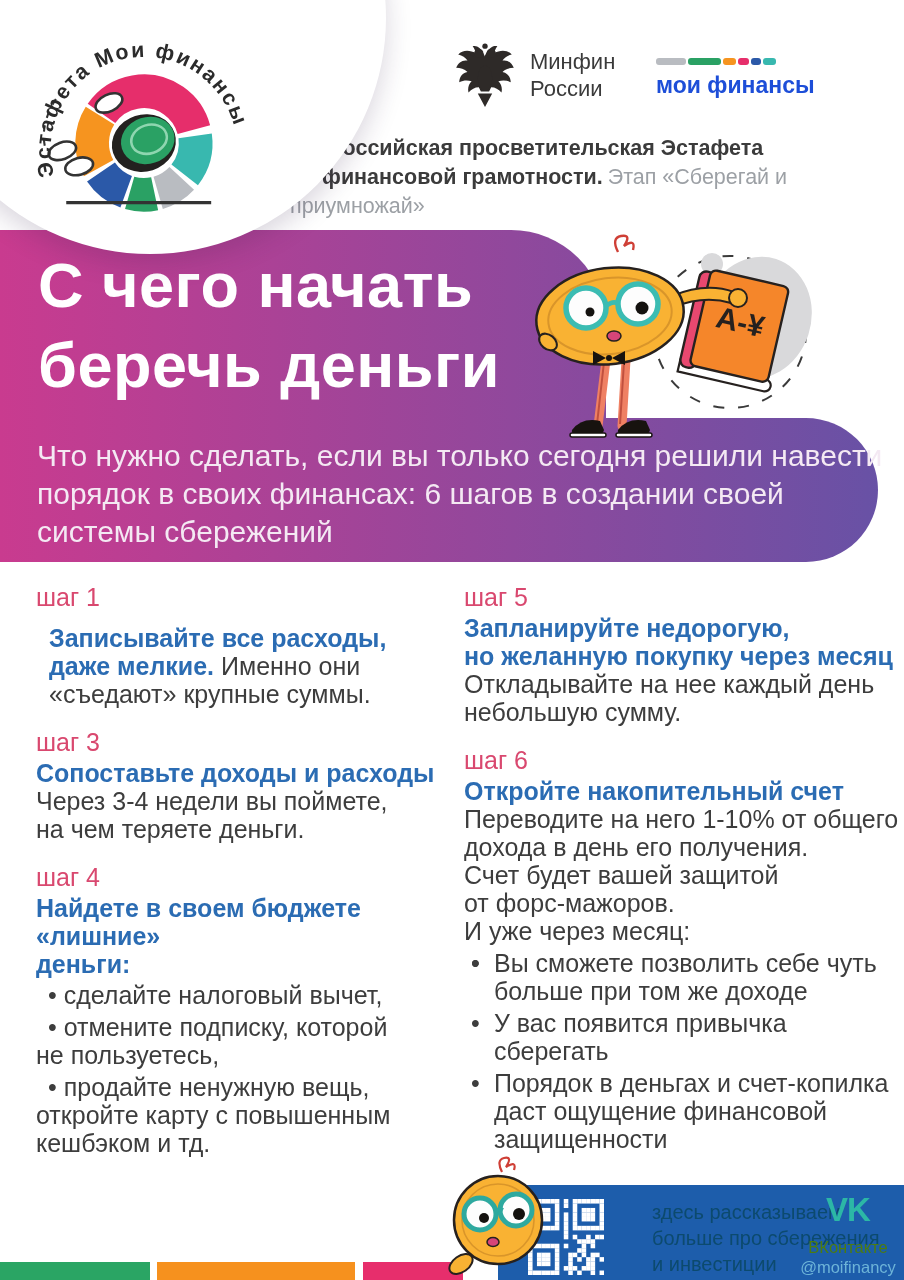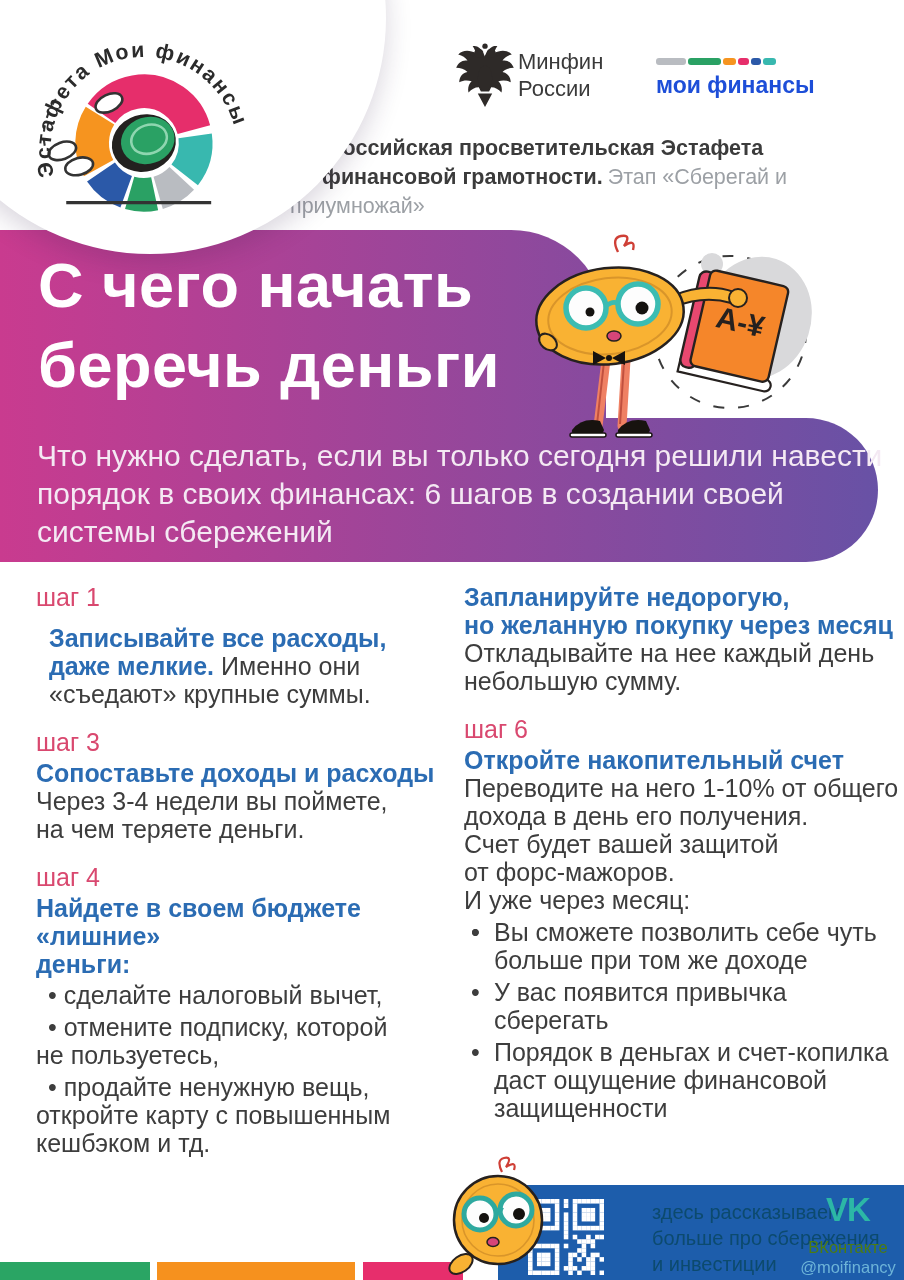--- a/index.html
+++ b/index.html
@@ -5,21 +5,21 @@
   html,body{margin:0;padding:0;background:#ffffff;}
   .page{position:relative;width:904px;height:1280px;margin:0 auto;overflow:hidden;
         background:#fff;font-family:"Liberation Sans",sans-serif;}
 
   
   .badge{position:absolute;left:-86px;top:-218px;width:472px;height:472px;border-radius:50%;
          background:#fff;box-shadow:0 10px 26px rgba(50,25,70,.18);z-index:3;}
   .logo-svg{position:absolute;left:30px;top:24px;width:220px;height:220px;z-index:4;}
   .minfin{position:absolute;left:452px;top:40px;z-index:2;display:flex;align-items:center;}
   .minfin svg{width:66px;height:70px;}
-  .minfin-label{font-size:22px;line-height:27px;color:#3a3a3a;}
+  .minfin-label{margin-left:12px;font-size:22px;line-height:27px;color:#3a3a3a;}
   .brand{position:absolute;left:656px;top:58px;z-index:2;}
   .brand-stripe{display:flex;gap:2px;height:7px;width:120px;}
   .brand-stripe i{display:block;height:7px;border-radius:3px;}
   .brand-label{margin-top:7px;font-size:23px;font-weight:700;color:#1d4ed8;}
   .caption{position:absolute;left:290px;top:134px;z-index:2;font-size:21.5px;line-height:29px;
            color:#3b3b3b;font-weight:700;}
   .caption .gray{color:#9ca0a5;font-weight:400;margin-left:5px;}
 
   
   .hero-main,.hero-band{position:absolute;left:0;z-index:1;
@@ -193,20 +193,21 @@
           <div class="bullet"><span class="dot">• </span><span>отмените подписку, которой
 не пользуетесь,</span></div>
           <div class="bullet"><span class="dot">• </span><span>продайте ненужную вещь,
 откройте карту с повышенным
 кешбэком и тд.</span></div>
         </div>
       </div>
     </div>
   <div class="col col-right">
       <div class="step">
+        <div class="step-label">шаг 5</div>
         <div class="step-heading">Запланируйте недорогую,
 но желанную покупку через месяц</div>
         <div class="step-body">Откладывайте на нее каждый день
 небольшую сумму.</div>
       </div>
       <div class="step">
         <div class="step-label">шаг 6</div>
         <div class="step-heading">Откройте накопительный счет</div>
         <div class="step-body">Переводите на него 1-10% от общего
 дохода в день его получения.

